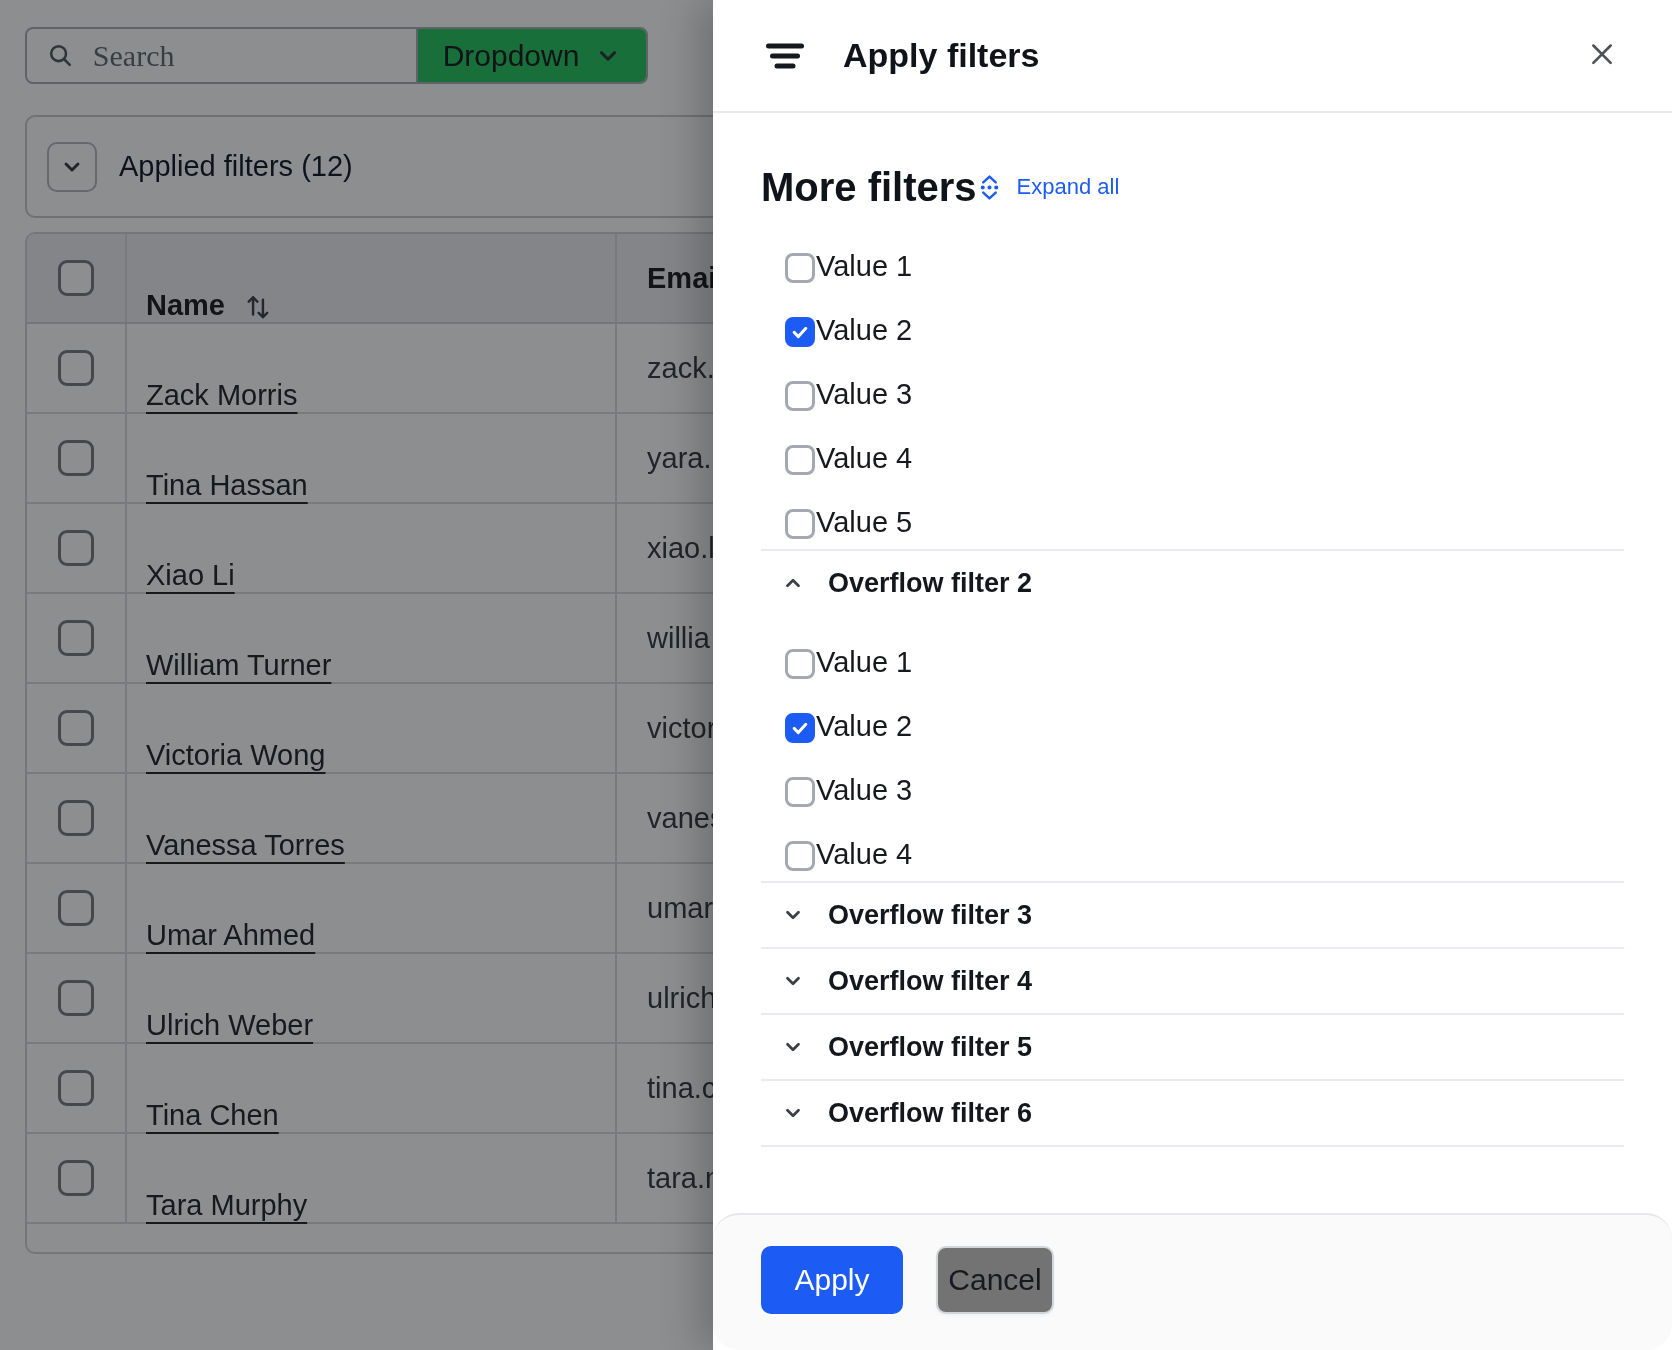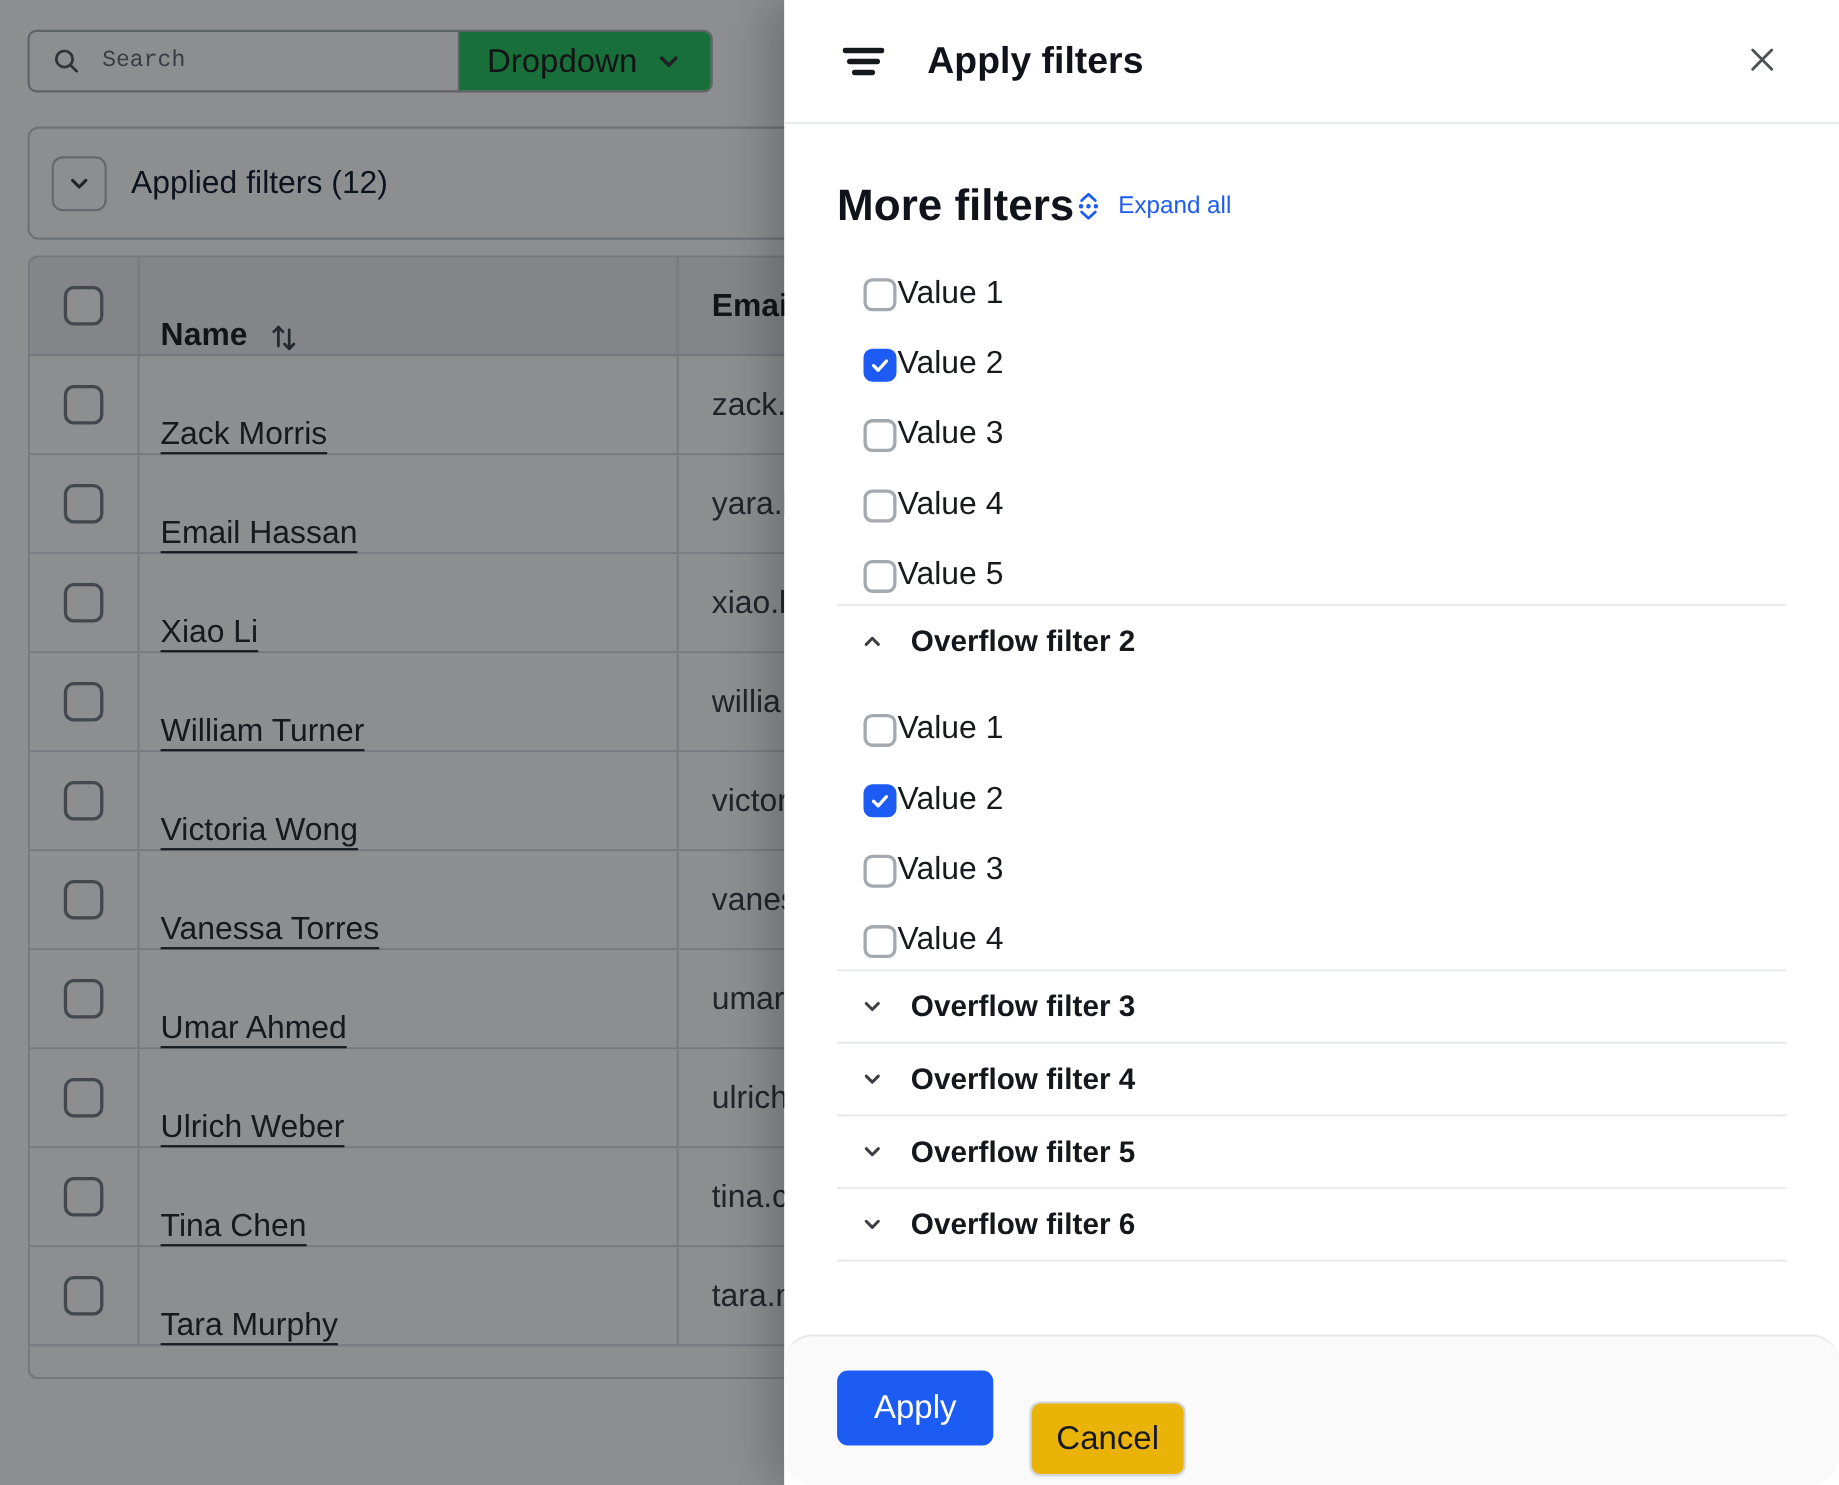--- a/index.html
+++ b/index.html
@@ -2,22 +2,22 @@
 <html><head>
 <meta charset="utf-8">
 <style>
   html,body{margin:0;padding:0;background:#fff;font-family:"Liberation Sans",sans-serif;}
   .app{position:relative;width:1672px;height:1350px;overflow:hidden;background:#fff;}
 
   
   .toolbar{position:absolute;left:25px;top:27px;width:623px;height:57px;display:flex;
     border:2px solid #a9aeb6;border-radius:8px;background:#fff;box-sizing:border-box;}
   .search-wrap{flex:1;display:flex;align-items:center;padding-left:20px;gap:16px;min-width:0;}
-  .search-input{border:none;outline:none;background:transparent;font-size:21px;color:#701a75;width:100%;
-    font-family:Liberation Mono, monospace;}
+  .search-input{border:none;outline:none;background:transparent;font-size:30px;color:#701a75;width:100%;
+    font-family:Liberation Serif, serif;}
   .search-input::placeholder{color:#61686f;}
   .dropdown-btn{width:228px;border-left:2px solid #a9aeb6;background:#22c55e;display:flex;align-items:center;
     justify-content:center;gap:16px;font-size:30px;color:#15181c;border-radius:0 6px 6px 0;cursor:pointer;}
 
   .applied-card{position:absolute;left:25px;top:115px;width:722px;height:103px;border:2px solid #c6cace;
     border-radius:10px;background:#fff;display:flex;align-items:center;gap:22px;padding-left:20px;box-sizing:border-box;}
   .applied-toggle{width:46px;height:46px;border:2px solid #b4b8be;border-radius:10px;background:#fff;
     display:flex;align-items:center;justify-content:center;cursor:pointer;flex:none;}
   .applied-label{font-size:29px;font-weight:400;color:#0f172a;white-space:nowrap;}
 
@@ -68,21 +68,21 @@
   .cb2 svg{display:none;}
   .opt-row.checked .cb2 svg{display:block;}
   .opt-label{font-size:29px;color:#17191d;}
 
   .panel-footer{position:absolute;left:0;right:0;bottom:0;height:137px;box-sizing:border-box;
     border-top:2px solid #e5e7ea;background:#fafafb;display:flex;align-items:flex-start;gap:33px;
     padding:31px 0 0 48px;border-radius:26px;}
   .btn{height:68px;border-radius:10px;font-size:30px;font-weight:500;display:flex;align-items:center;
     justify-content:center;cursor:pointer;box-sizing:border-box;font-family:"Liberation Sans",sans-serif;}
   .btn-apply{width:142px;background:#1d5bf5;color:#fff;border:none;}
-  .btn-cancel{width:142px;background:#eab308;color:#17191d;border:2px solid #d2d5da;box-shadow:0 2px 3px rgba(0,0,0,0.04);margin-top:28px;}
+  .btn-cancel{width:118px;background:#737373;color:#17191d;border:2px solid #d2d5da;box-shadow:0 2px 3px rgba(0,0,0,0.04);}
 </style>
 </head>
 <body>
 
 <div class="app">
 
   <div class="toolbar">
     <div class="search-wrap">
       <svg width="32" height="32" viewBox="0 0 24 24" fill="none" stroke="#50565d" stroke-width="2.2" stroke-linecap="round">
         <circle cx="10" cy="10" r="6.4"></circle>
@@ -138,21 +138,21 @@
     <div class="c-email">
       <span class="email-text">zack.m</span>
     </div>
   </div>
 
   <div class="trow">
     <div class="c-check">
       <span class="cb"></span>
     </div>
     <div class="c-name">
-      <a class="name-link">Email Hassan</a>
+      <a class="name-link">Tina Hassan</a>
     </div>
     <div class="c-email">
       <span class="email-text">yara.h</span>
     </div>
   </div>
 
   <div class="trow">
     <div class="c-check">
       <span class="cb"></span>
     </div>

